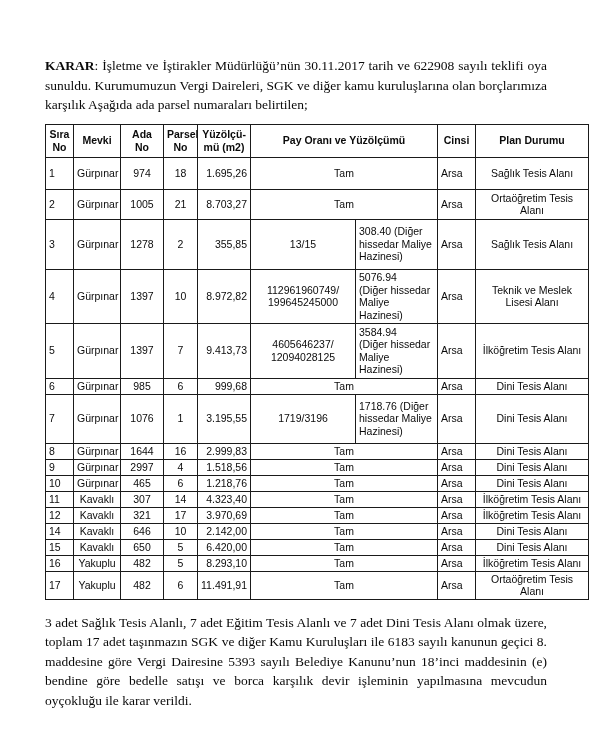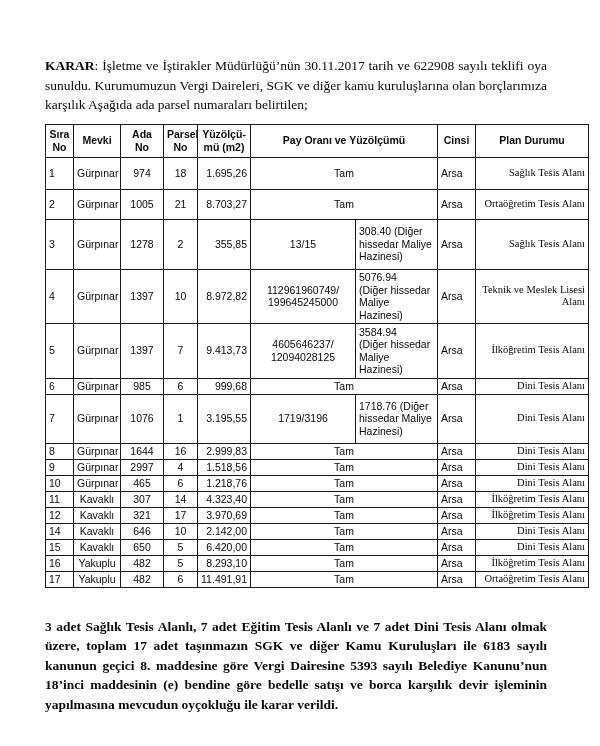--- a/index.html
+++ b/index.html
@@ -29,32 +29,32 @@
   table.parcels thead tr{height:33px;}
   table.parcels th{font-weight:bold;text-align:center;padding:2px 3px;}
   th.h-sira,th.h-alan{text-align:left;}
   
   .c-sira{text-align:left;padding-left:4px;}
   .c-mevki,.c-ada,.c-parsel{text-align:center;}
   .c-alan{text-align:right;padding-left:4px;}
   .c-pay-full,.c-pay1{text-align:center;margin-top:18px;}
   .c-pay2{text-align:left;padding-left:4px;white-space:pre-line;}
   .c-cinsi{}
-  .c-plan{text-align:right;padding-left:4px;font-family:Liberation Serif, serif;}
+  .c-plan{text-align:center;padding-left:4px;}
   
   tbody tr:nth-child(1){height:32px;}
   tbody tr:nth-child(2){height:30px;}
   tbody tr:nth-child(3){height:50px;}
   tbody tr:nth-child(4){height:54px;}
   tbody tr:nth-child(5){height:55px;}
   tbody tr:nth-child(6){height:16px;}
   tbody tr:nth-child(7){height:49px;}
   tbody tr:nth-child(n+8){height:16px;}
   tbody tr:nth-child(17){height:32px;}
-  .closing{margin-top:29px;font-weight:bold;}
+  .closing{margin-top:13px;}
 </style>
 </head>
 <body>
 
 <div class="page">
 
   <p class="para"><b>KARAR</b><span>: İşletme ve İştirakler Müdürlüğü’nün  30.11.2017 tarih ve 622908 sayılı teklifi oya sunuldu. Kurumumuzun Vergi Daireleri, SGK ve diğer kamu kuruluşlarına olan borçlarımıza karşılık Aşağıda ada parsel numaraları belirtilen;</span></p>
 
   <table class="parcels">
     <colgroup>

